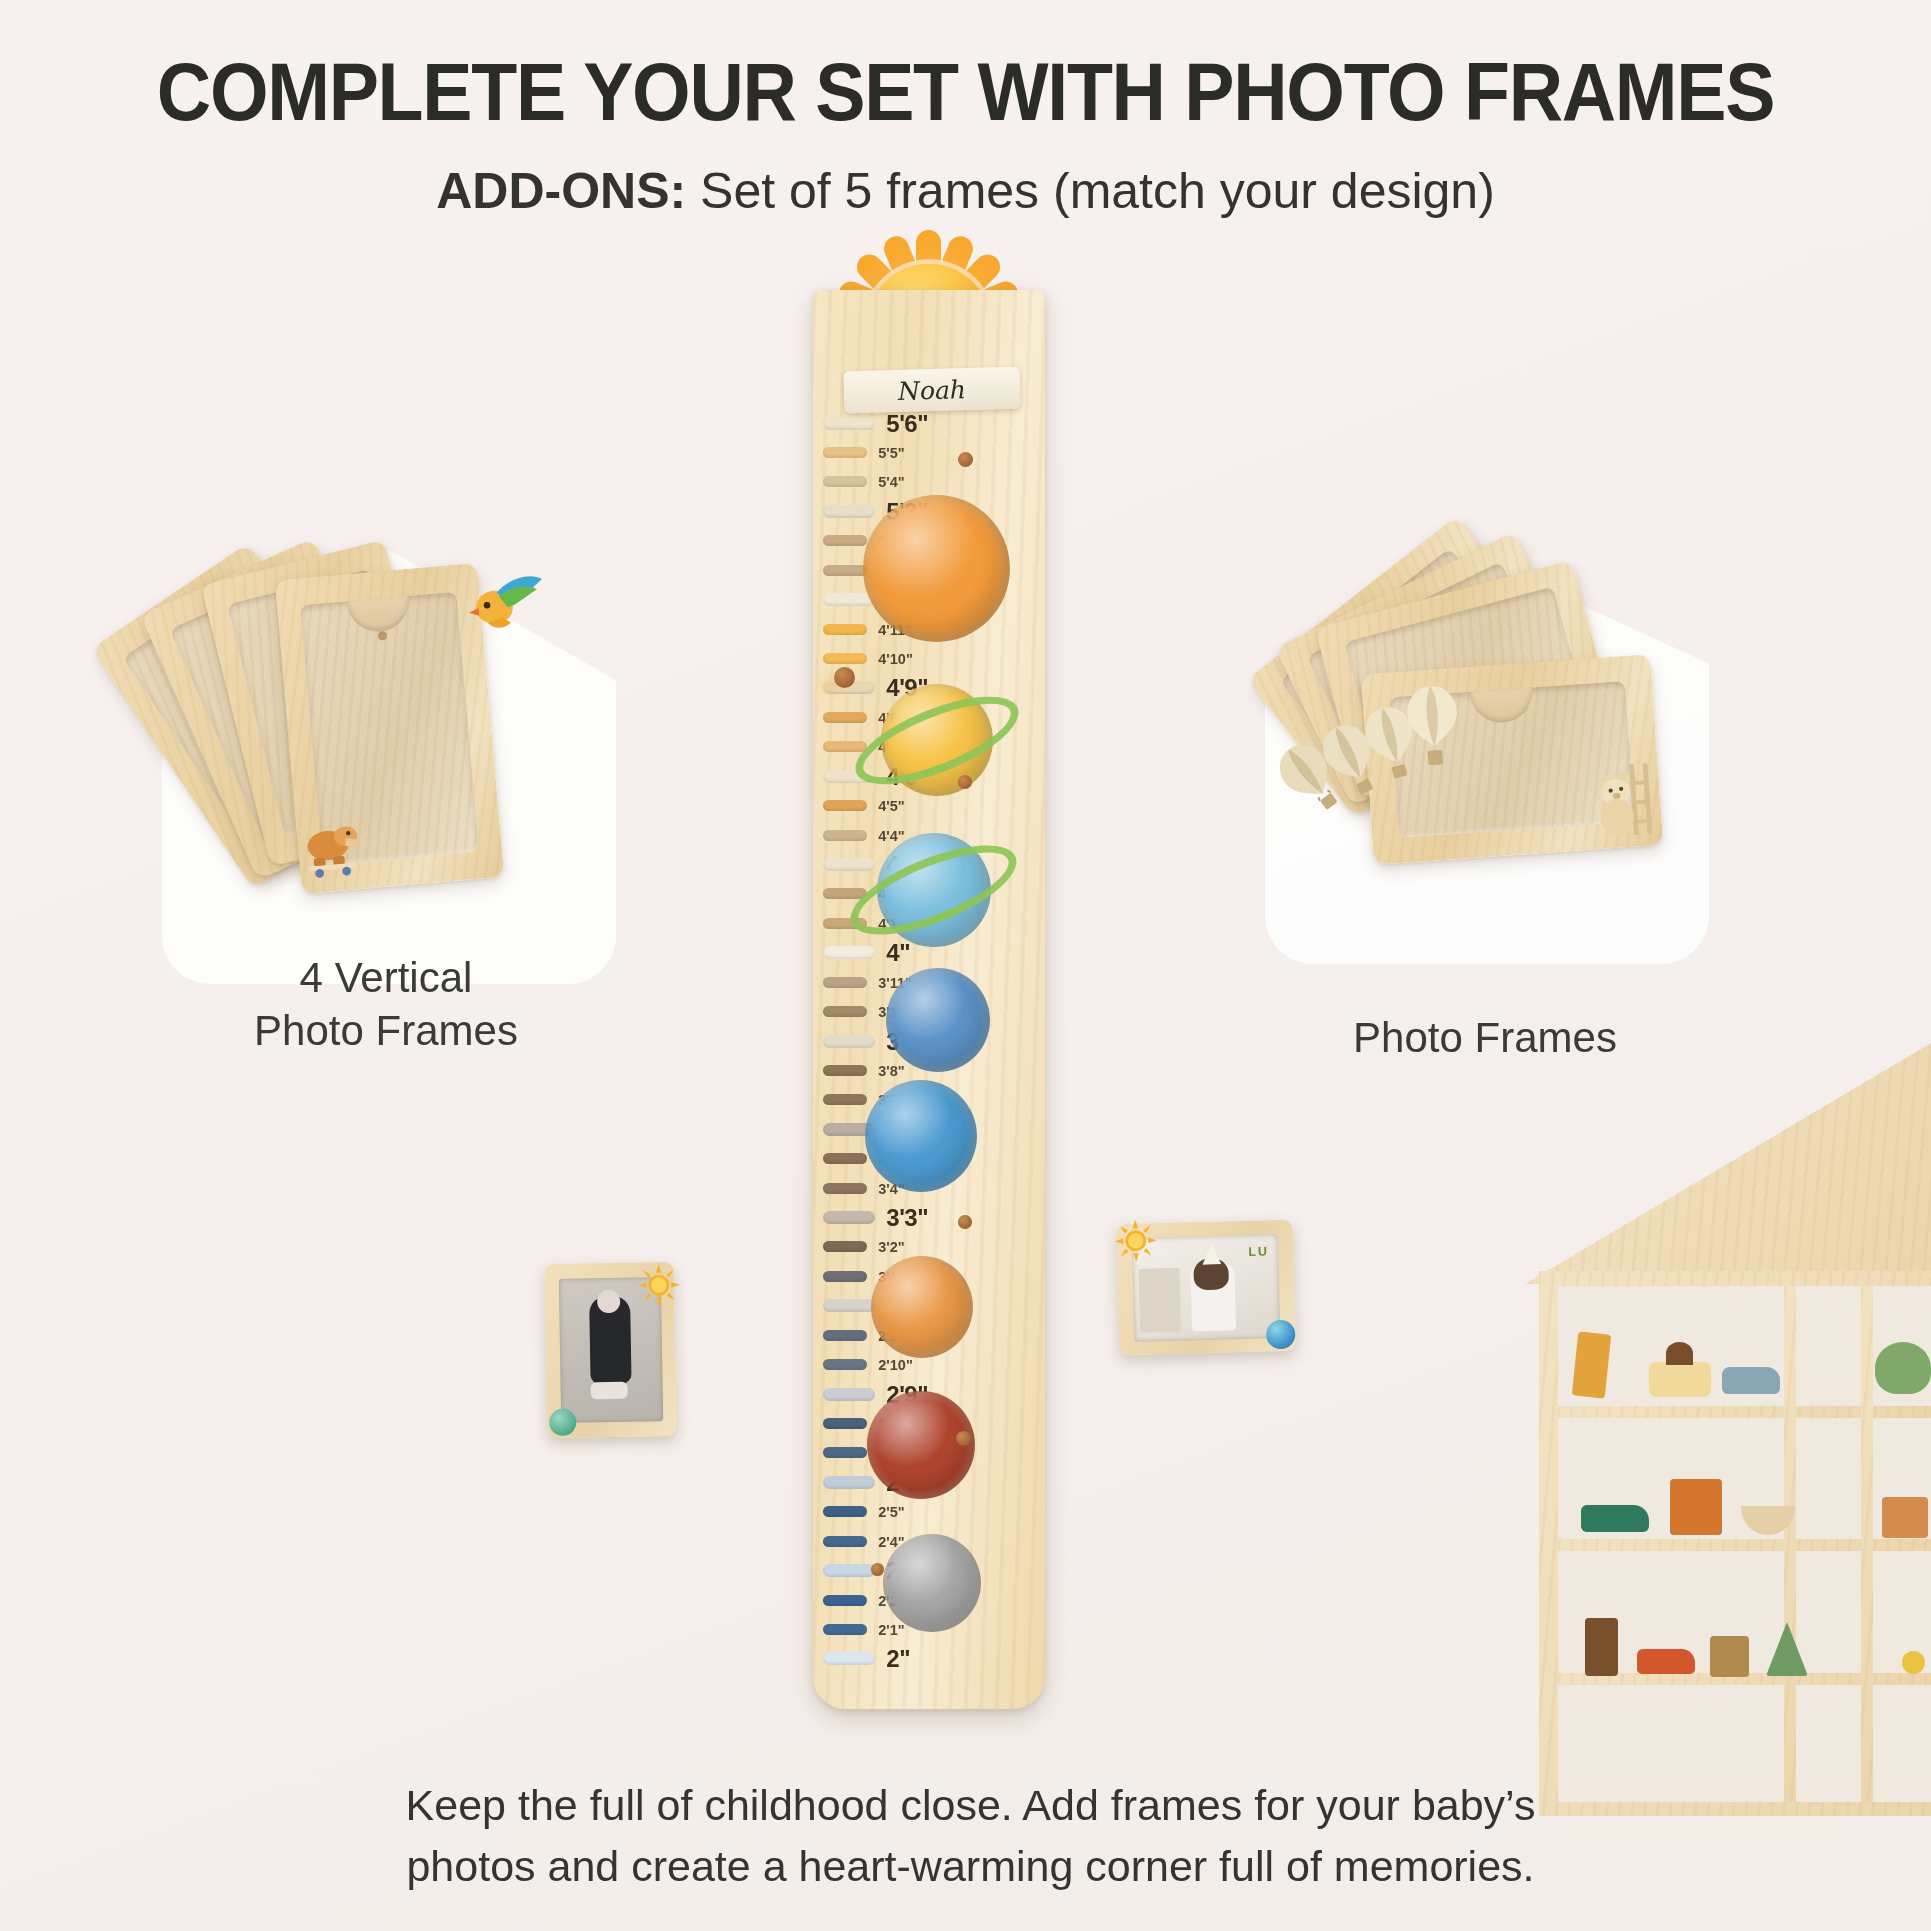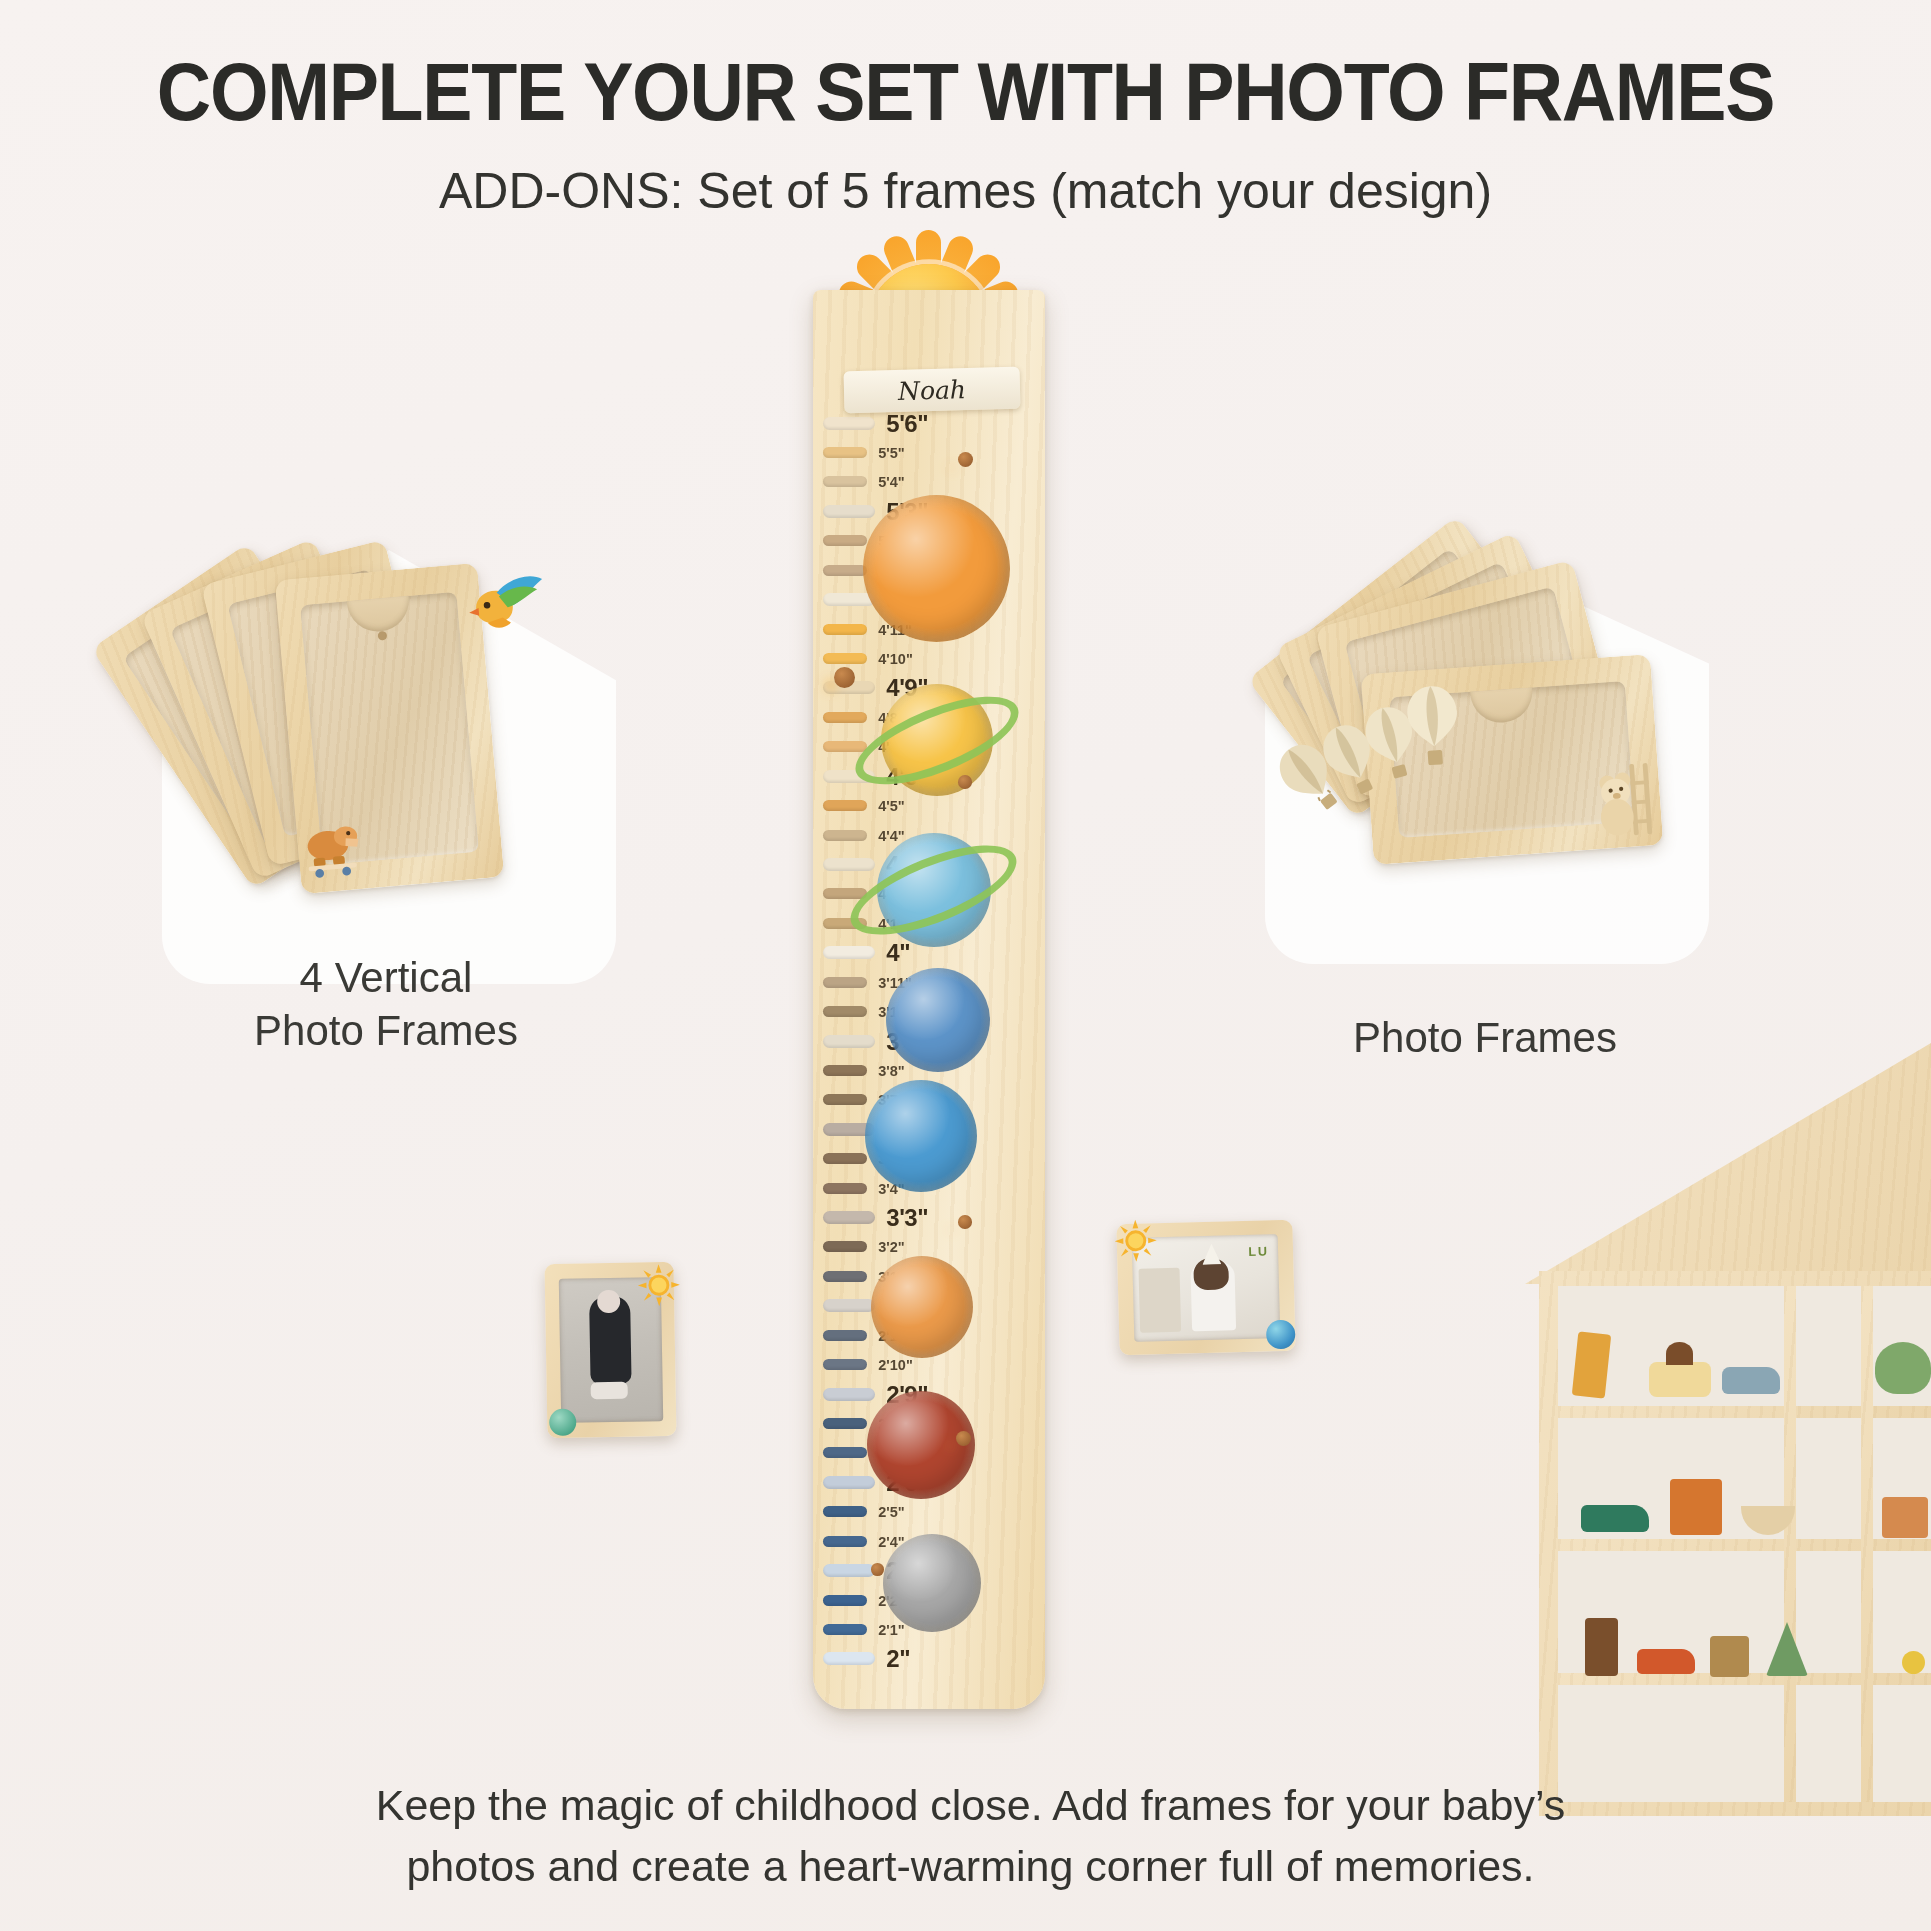--- a/index.html
+++ b/index.html
@@ -28,21 +28,21 @@
     transform: scaleX(0.93);
     white-space: nowrap;
   }
   .subline {
     position: absolute; top: 162px; left: 0; width: 1931px;
     text-align: center;
     font-size: 50px;
     color: #33332f;
     white-space: nowrap;
   }
-  .subline b { font-weight: 400; }
+  .subline b { font-weight: 700; }
   .subline span { font-weight: 400; }
 
   
   .backdrop {
     position: absolute;
     background: #ffffff;
     opacity: .82;
     border-radius: 58px;
   }
   .backdrop.left {
@@ -616,18 +616,18 @@
     <div class="toy" style="left:60px;top:575px;width:33px;height:58px;background:#7a4f2c;"></div>
     <div class="toy" style="left:112px;top:606px;width:58px;height:25px;border-radius:5.8px 13.5px 4.8px 4.8px;background:#d2582b;"></div>
     <div class="toy" style="left:185px;top:593px;width:39px;height:41px;background:#b08a4e;"></div>
     <div class="toy" style="left:241px;top:579px;width:0;height:0;border-left:21px solid transparent;
                 border-right:21px solid transparent;border-bottom:54px solid #6f9b63;"></div>
     <div class="toy" style="left:377px;top:608px;width:23px;height:23px;border-radius:50%;background:#e8c340;"></div>
     <div class="toy" style="left:350px;top:299px;width:56px;height:52px;border-radius:50% 50% 40% 40%;background:#7fa86a;"></div>
   </div>
 
   <div id="footer">
-    <div>Keep the magic of childhood close. Add frames for your baby’s</div>
+    <div>Keep the full of childhood close. Add frames for your baby’s</div>
     <div>photos and create a heart-warming corner full of memories.</div>
   </div>
 
 </div>
 
 
 </body></html>

